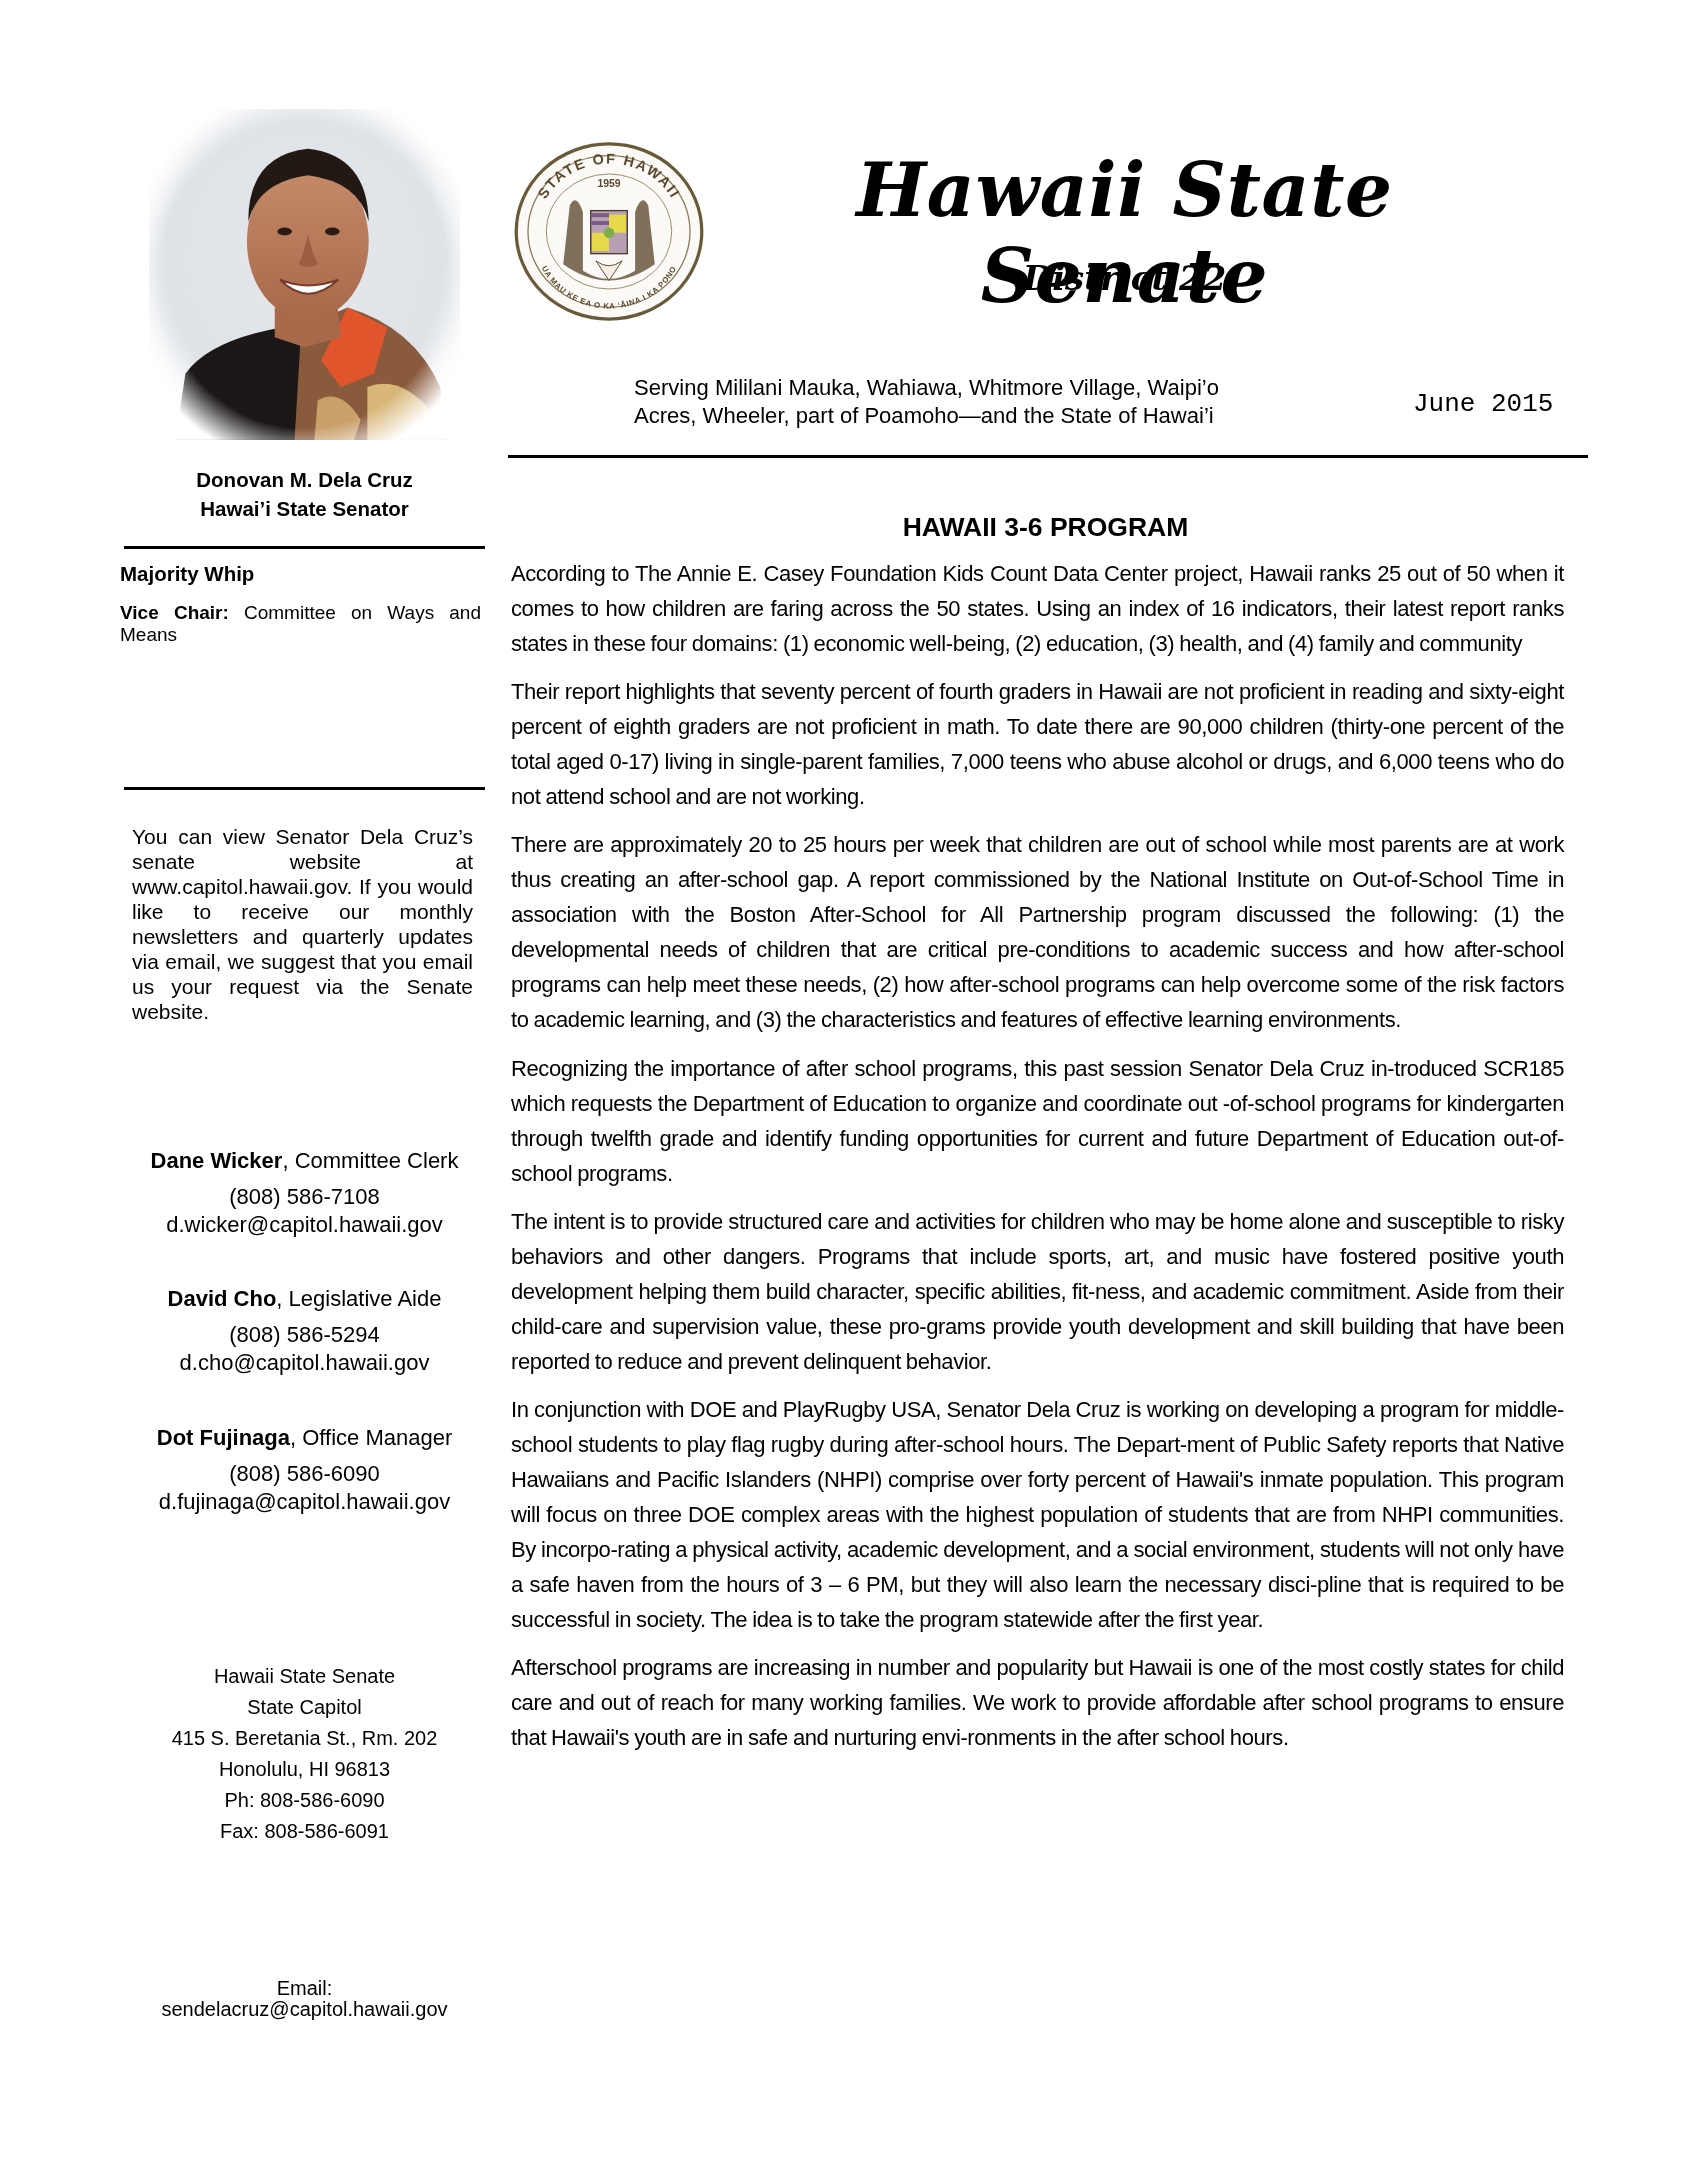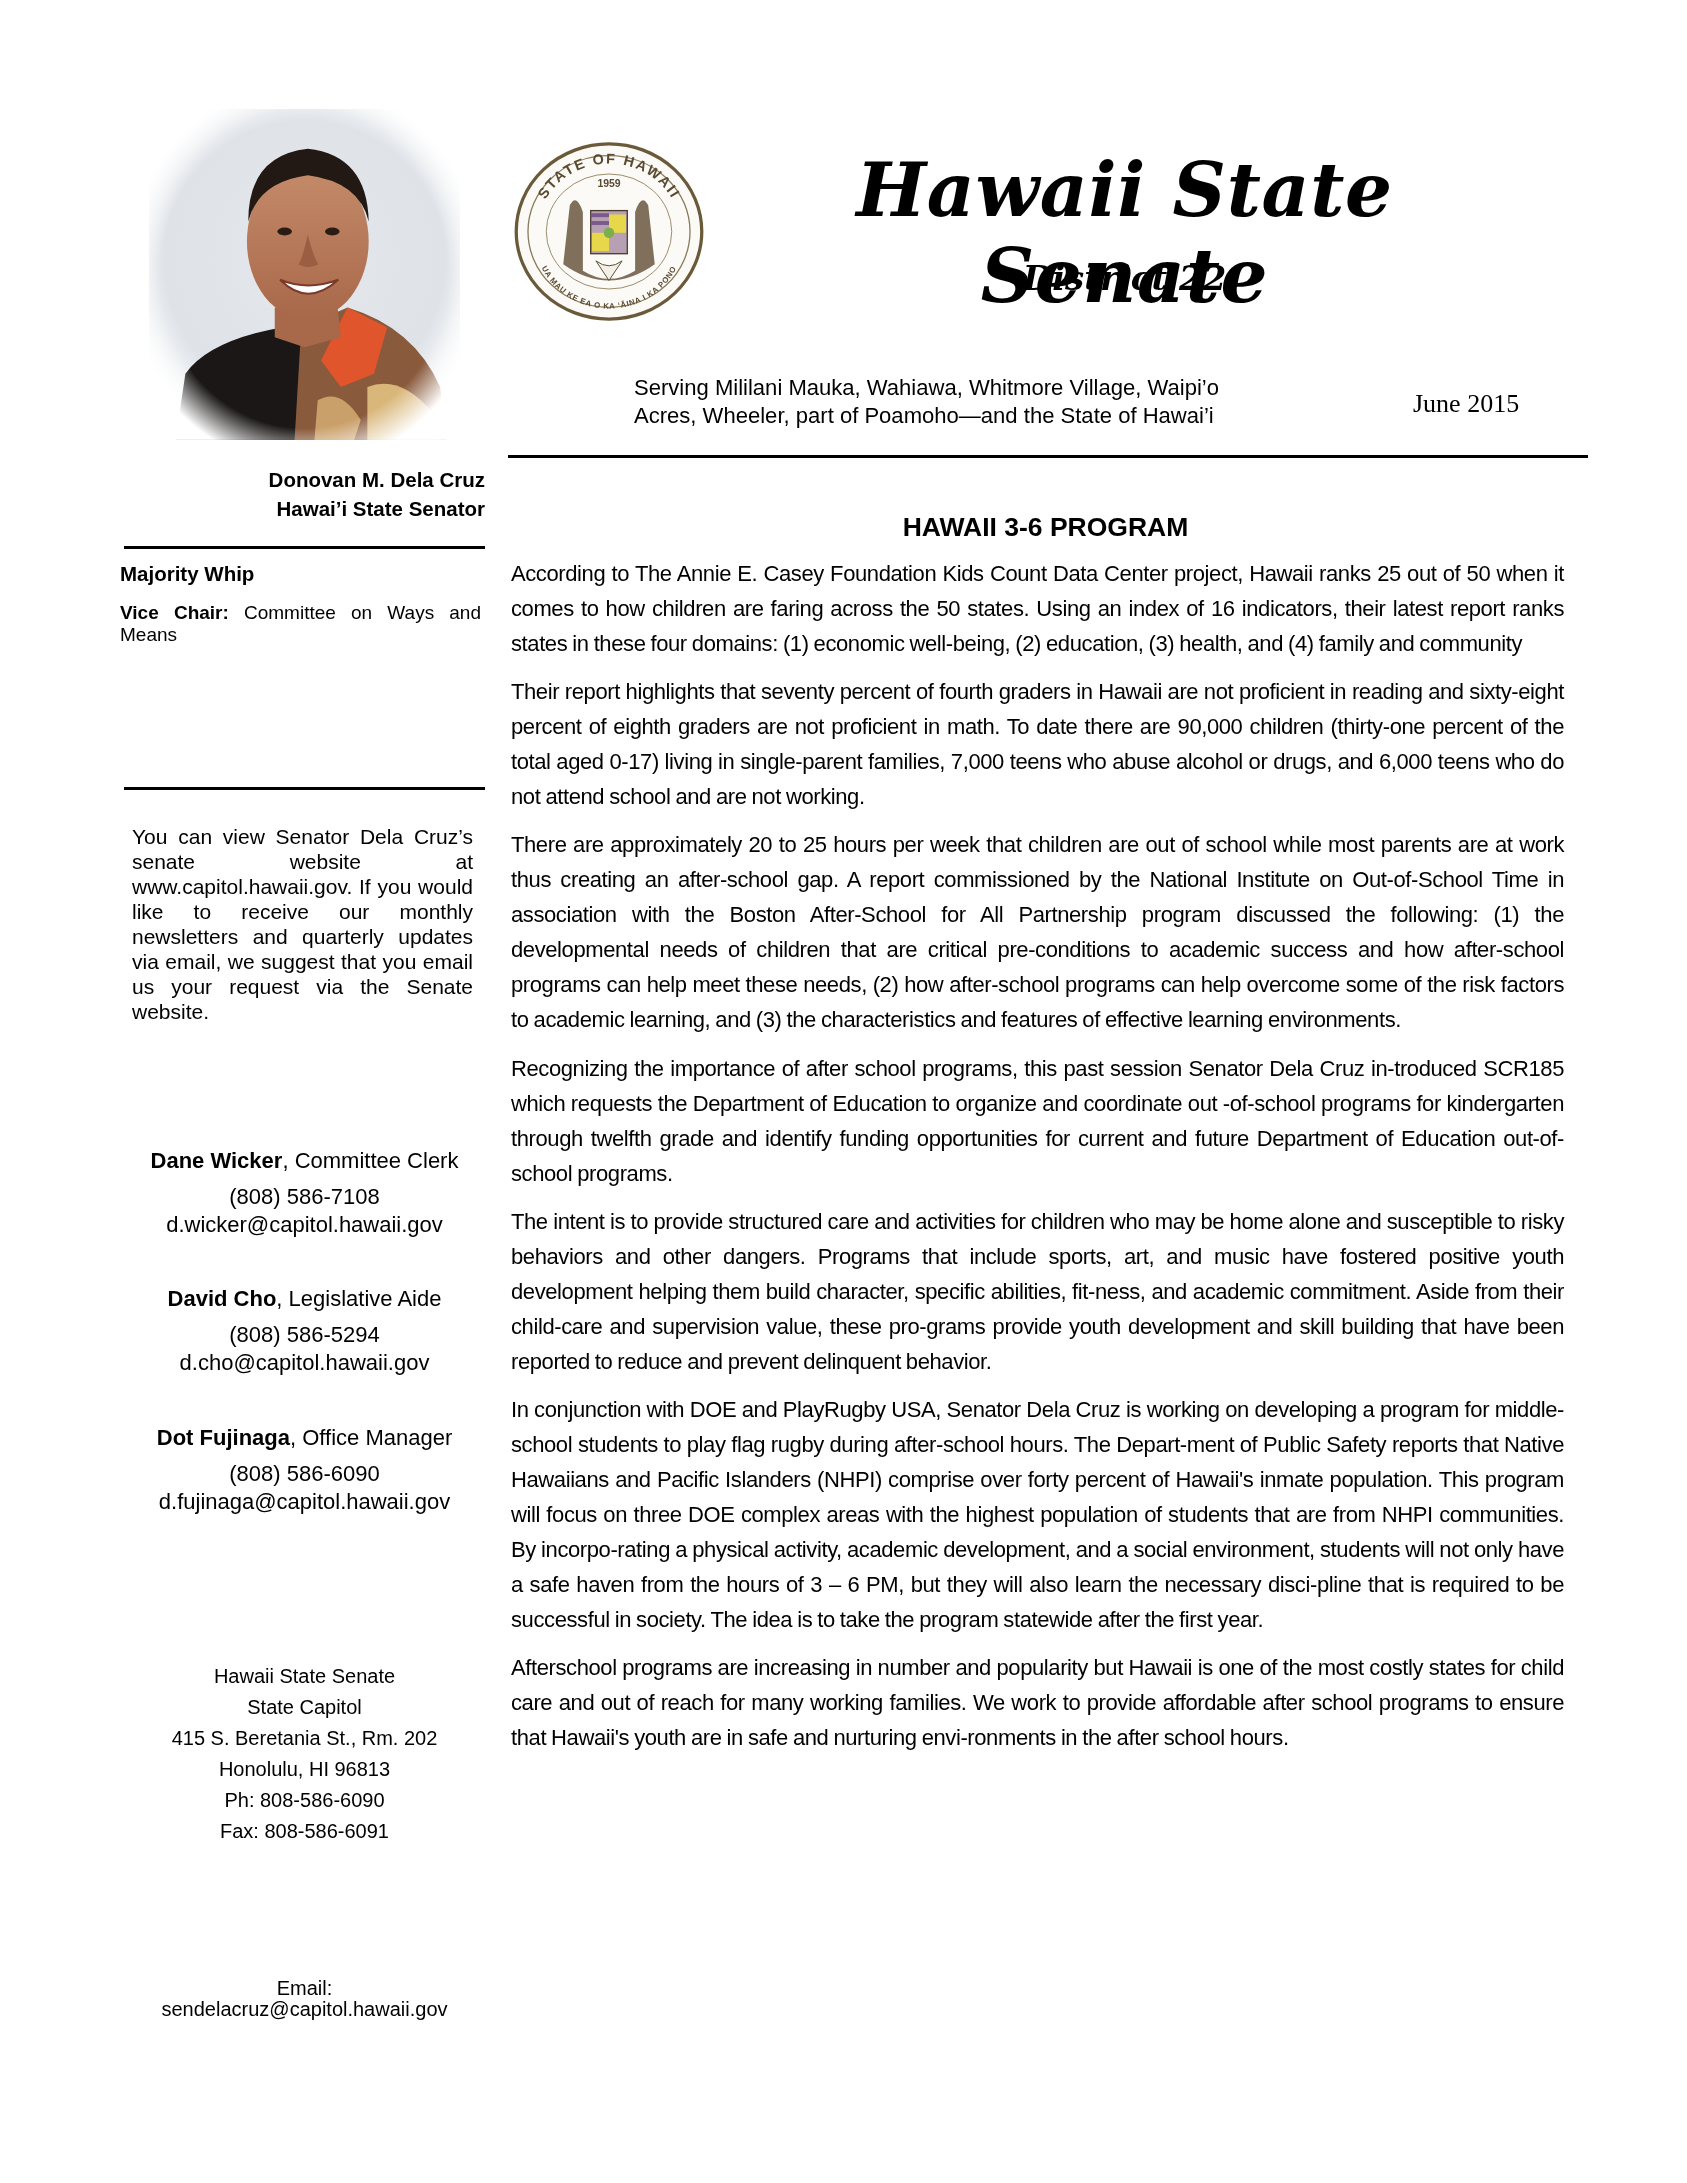--- a/index.html
+++ b/index.html
@@ -24,27 +24,27 @@
     font-family: "DejaVu Serif", "Liberation Serif", serif;
     font-style: italic; font-weight: bold; font-size: 34px; line-height: 42px;
   }
   .serving {
     left: 634px; top: 374px; width: 662px;
     font-family: "Liberation Sans", sans-serif; font-size: 22.5px; line-height: 28px;
     transform: scaleX(0.98); transform-origin: left top;
   }
   .date {
     left: 1413px; top: 389px;
-    font-family: Liberation Serif, serif; font-size: 26px; line-height: 30px;
+    font-family: Liberation Mono, monospace; font-size: 26px; line-height: 30px;
   }
   .rule-main { left: 508px; top: 455px; width: 1080px; height: 3.3px; background: #000; }
 
   
   .senator-block {
-    left: 124px; top: 465px; width: 361px; text-align: right;
+    left: 124px; top: 465px; width: 361px; text-align: center;
     font-family: "Liberation Sans", sans-serif; font-weight: bold; font-size: 20.5px; line-height: 29px;
   }
   .rule-left-1 { left: 124px; top: 546px; width: 361px; height: 2.6px; background: #000; }
   .roles {
     left: 120px; top: 546px; width: 361px;
     font-family: "Liberation Sans", sans-serif; font-size: 19px; line-height: 22px;
   }
   .roles p { margin: 0; text-align: justify; }
   .roles .majority { font-weight: bold; margin-top: 17px; font-size: 20.5px; }
   .roles .vice { margin-top: 17px; }

